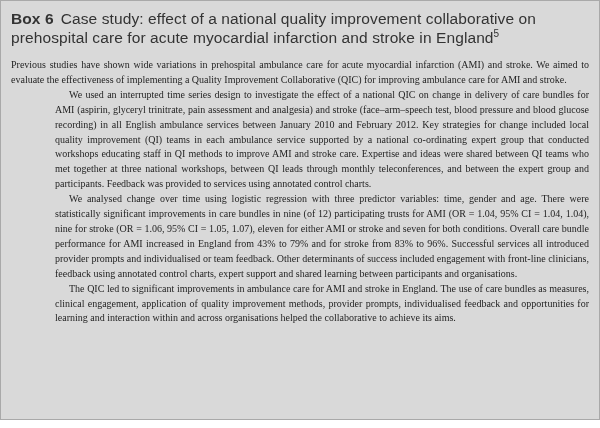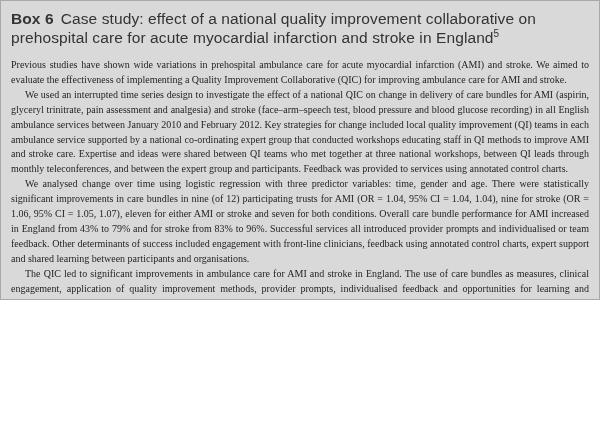--- a/index.html
+++ b/index.html
@@ -8,21 +8,21 @@
     --heading: #333333;
     --body: #242424;
   }
   * { margin: 0; padding: 0; box-sizing: border-box; }
   html, body {
     width: 600px; height: 428px;
     background: #ffffff;
   }
   .casestudy-box {
     width: 600px;
-    height: 300px;
+    height: 420px;
     background: var(--bg);
     border: 1px solid var(--border);
     padding: 9px 10px 20px 10px;
     overflow: hidden;
   }
   .box-title {
     font-family: "Liberation Sans", sans-serif;
     font-size: 15.5px;
     line-height: 18.5px;
     font-weight: 400;
@@ -40,21 +40,21 @@
     vertical-align: super;
   }
   .box-body {
     font-family: "Liberation Serif", "DejaVu Serif", serif;
     font-size: 10px;
     line-height: 14.9px;
     color: var(--body);
     text-align: justify;
   }
   .para { margin: 0; }
-  .para.indent { text-indent: 14px; }
+  .para.indent { text-indent: 14px; margin-left: 44px; }
 </style>
 </head>
 <body>
 
 <div class="casestudy-box">
   <div class="box-title">
     <span class="box-label">Box 6</span><span>Case study: effect of a national quality improvement collaborative on prehospital care for acute myocardial infarction and stroke in England</span><sup>5</sup>
   </div>
 
   <div class="box-body">

